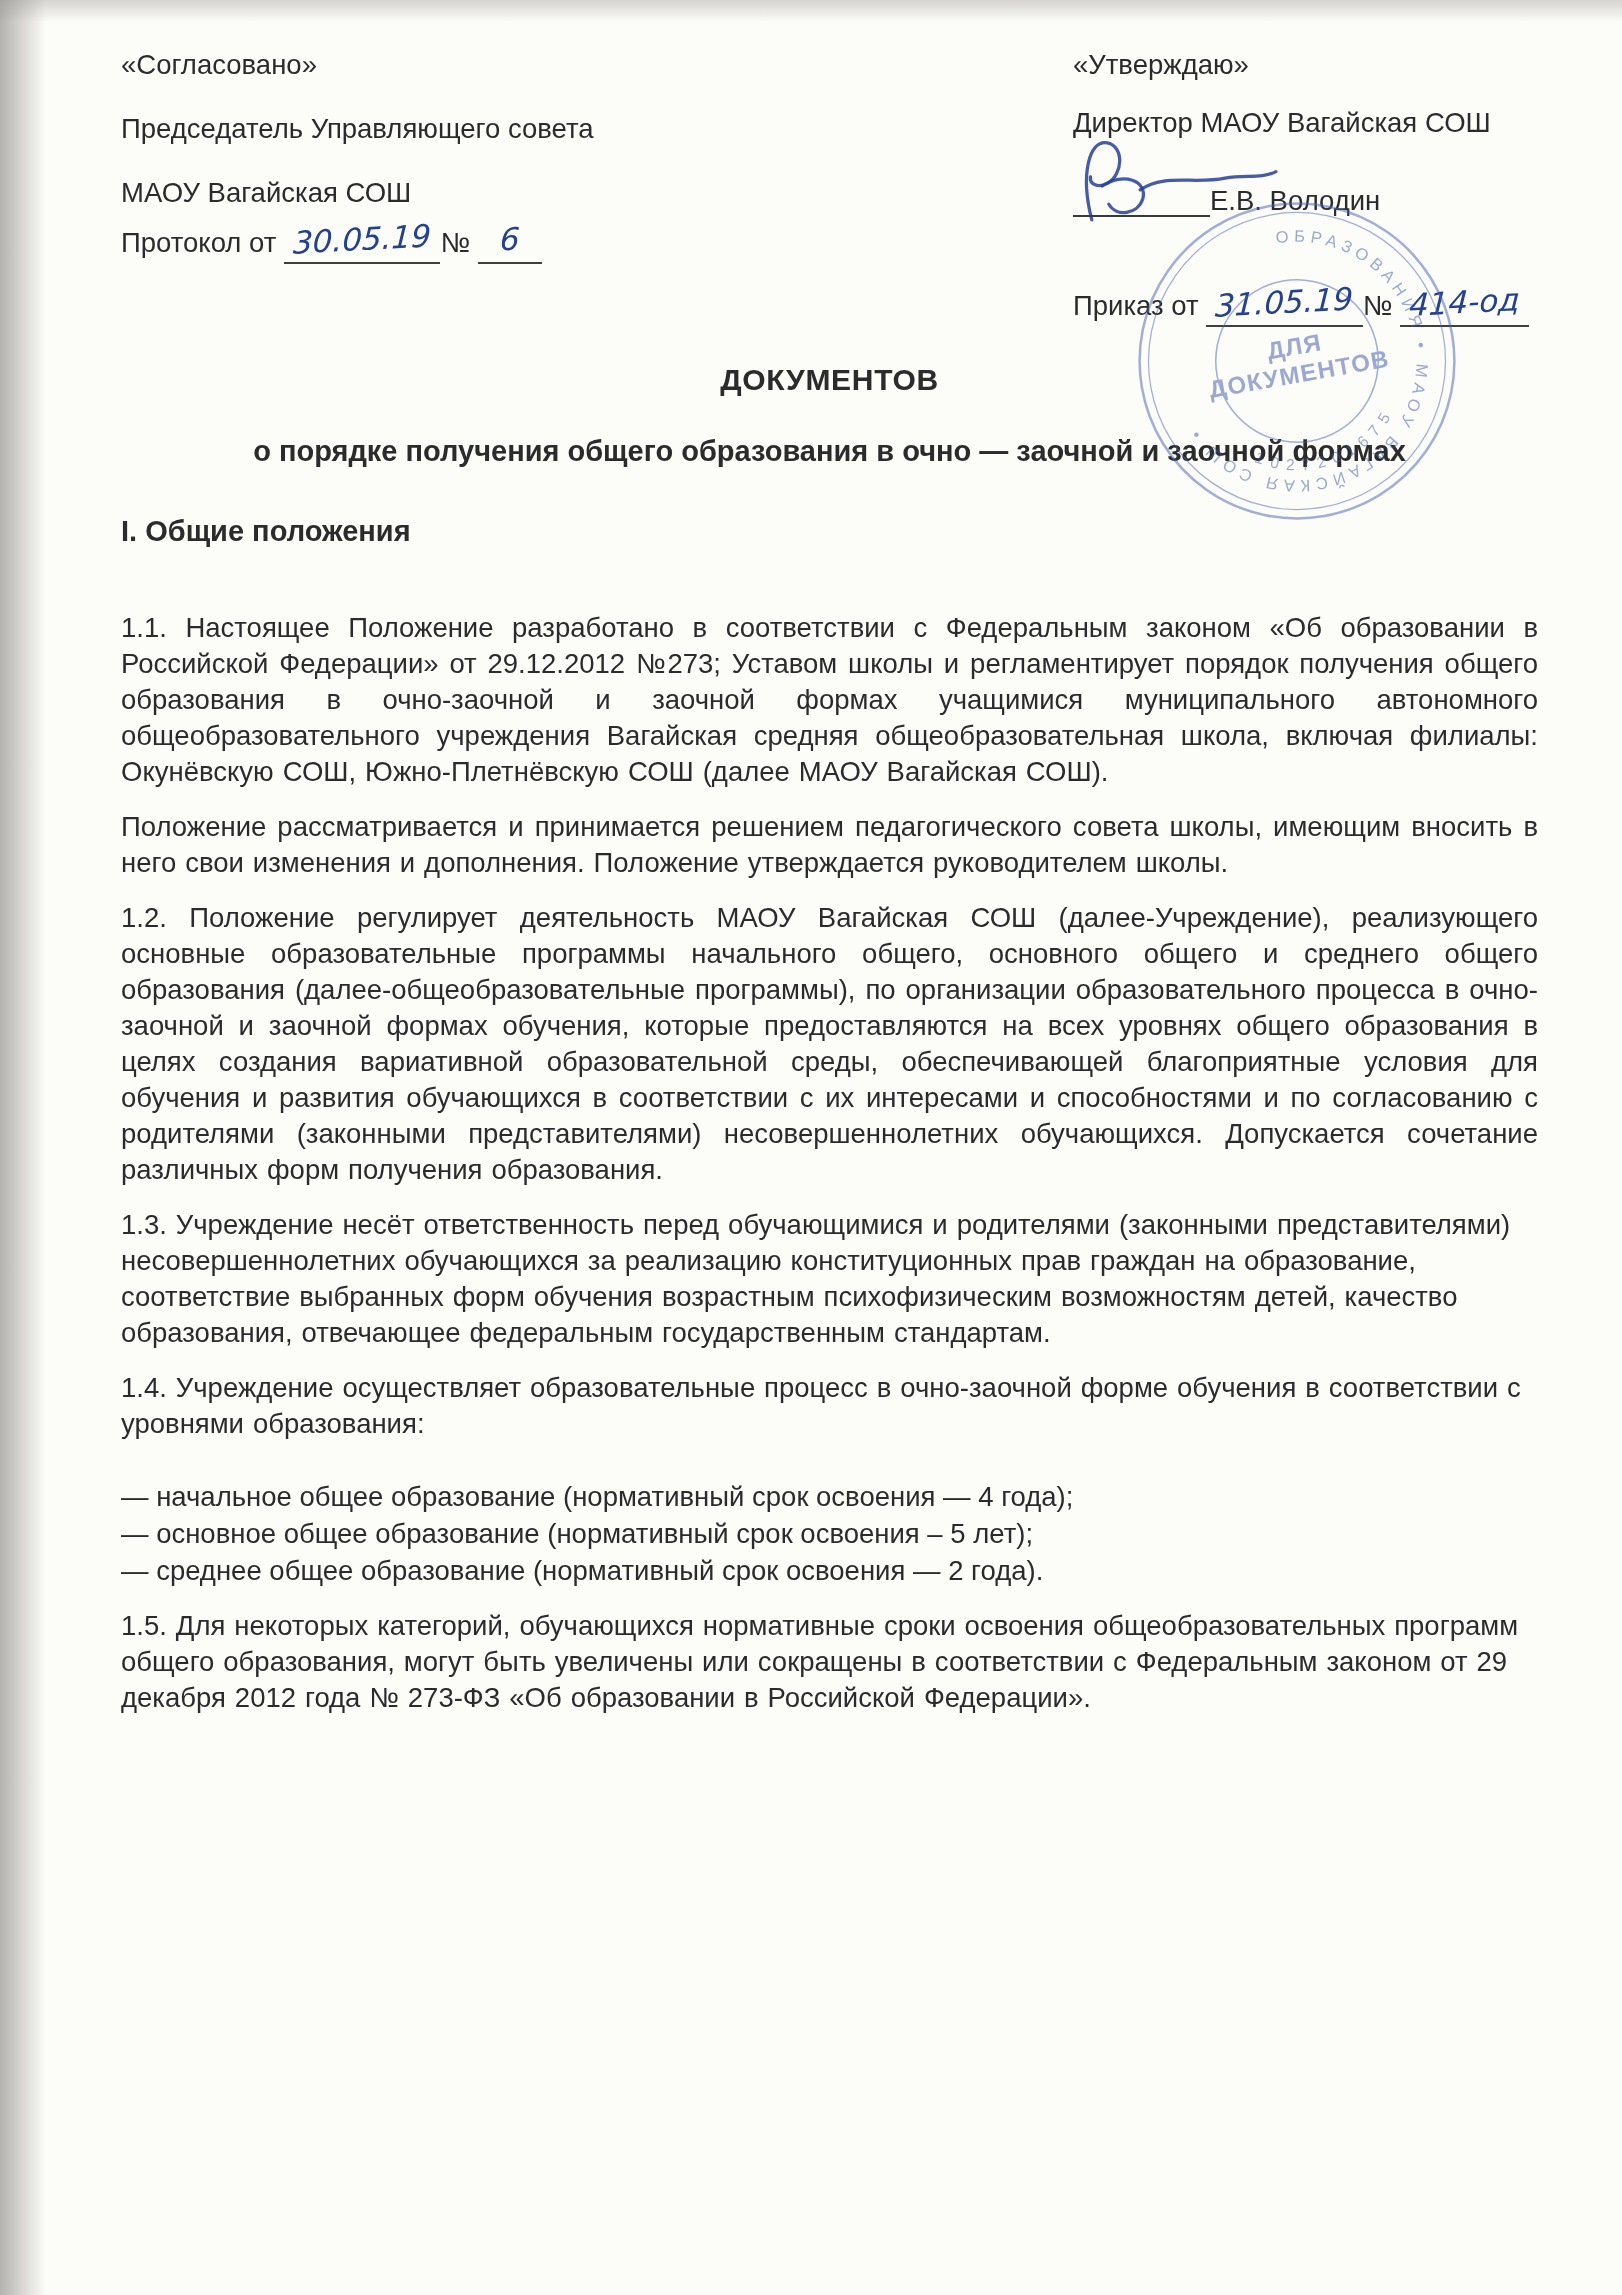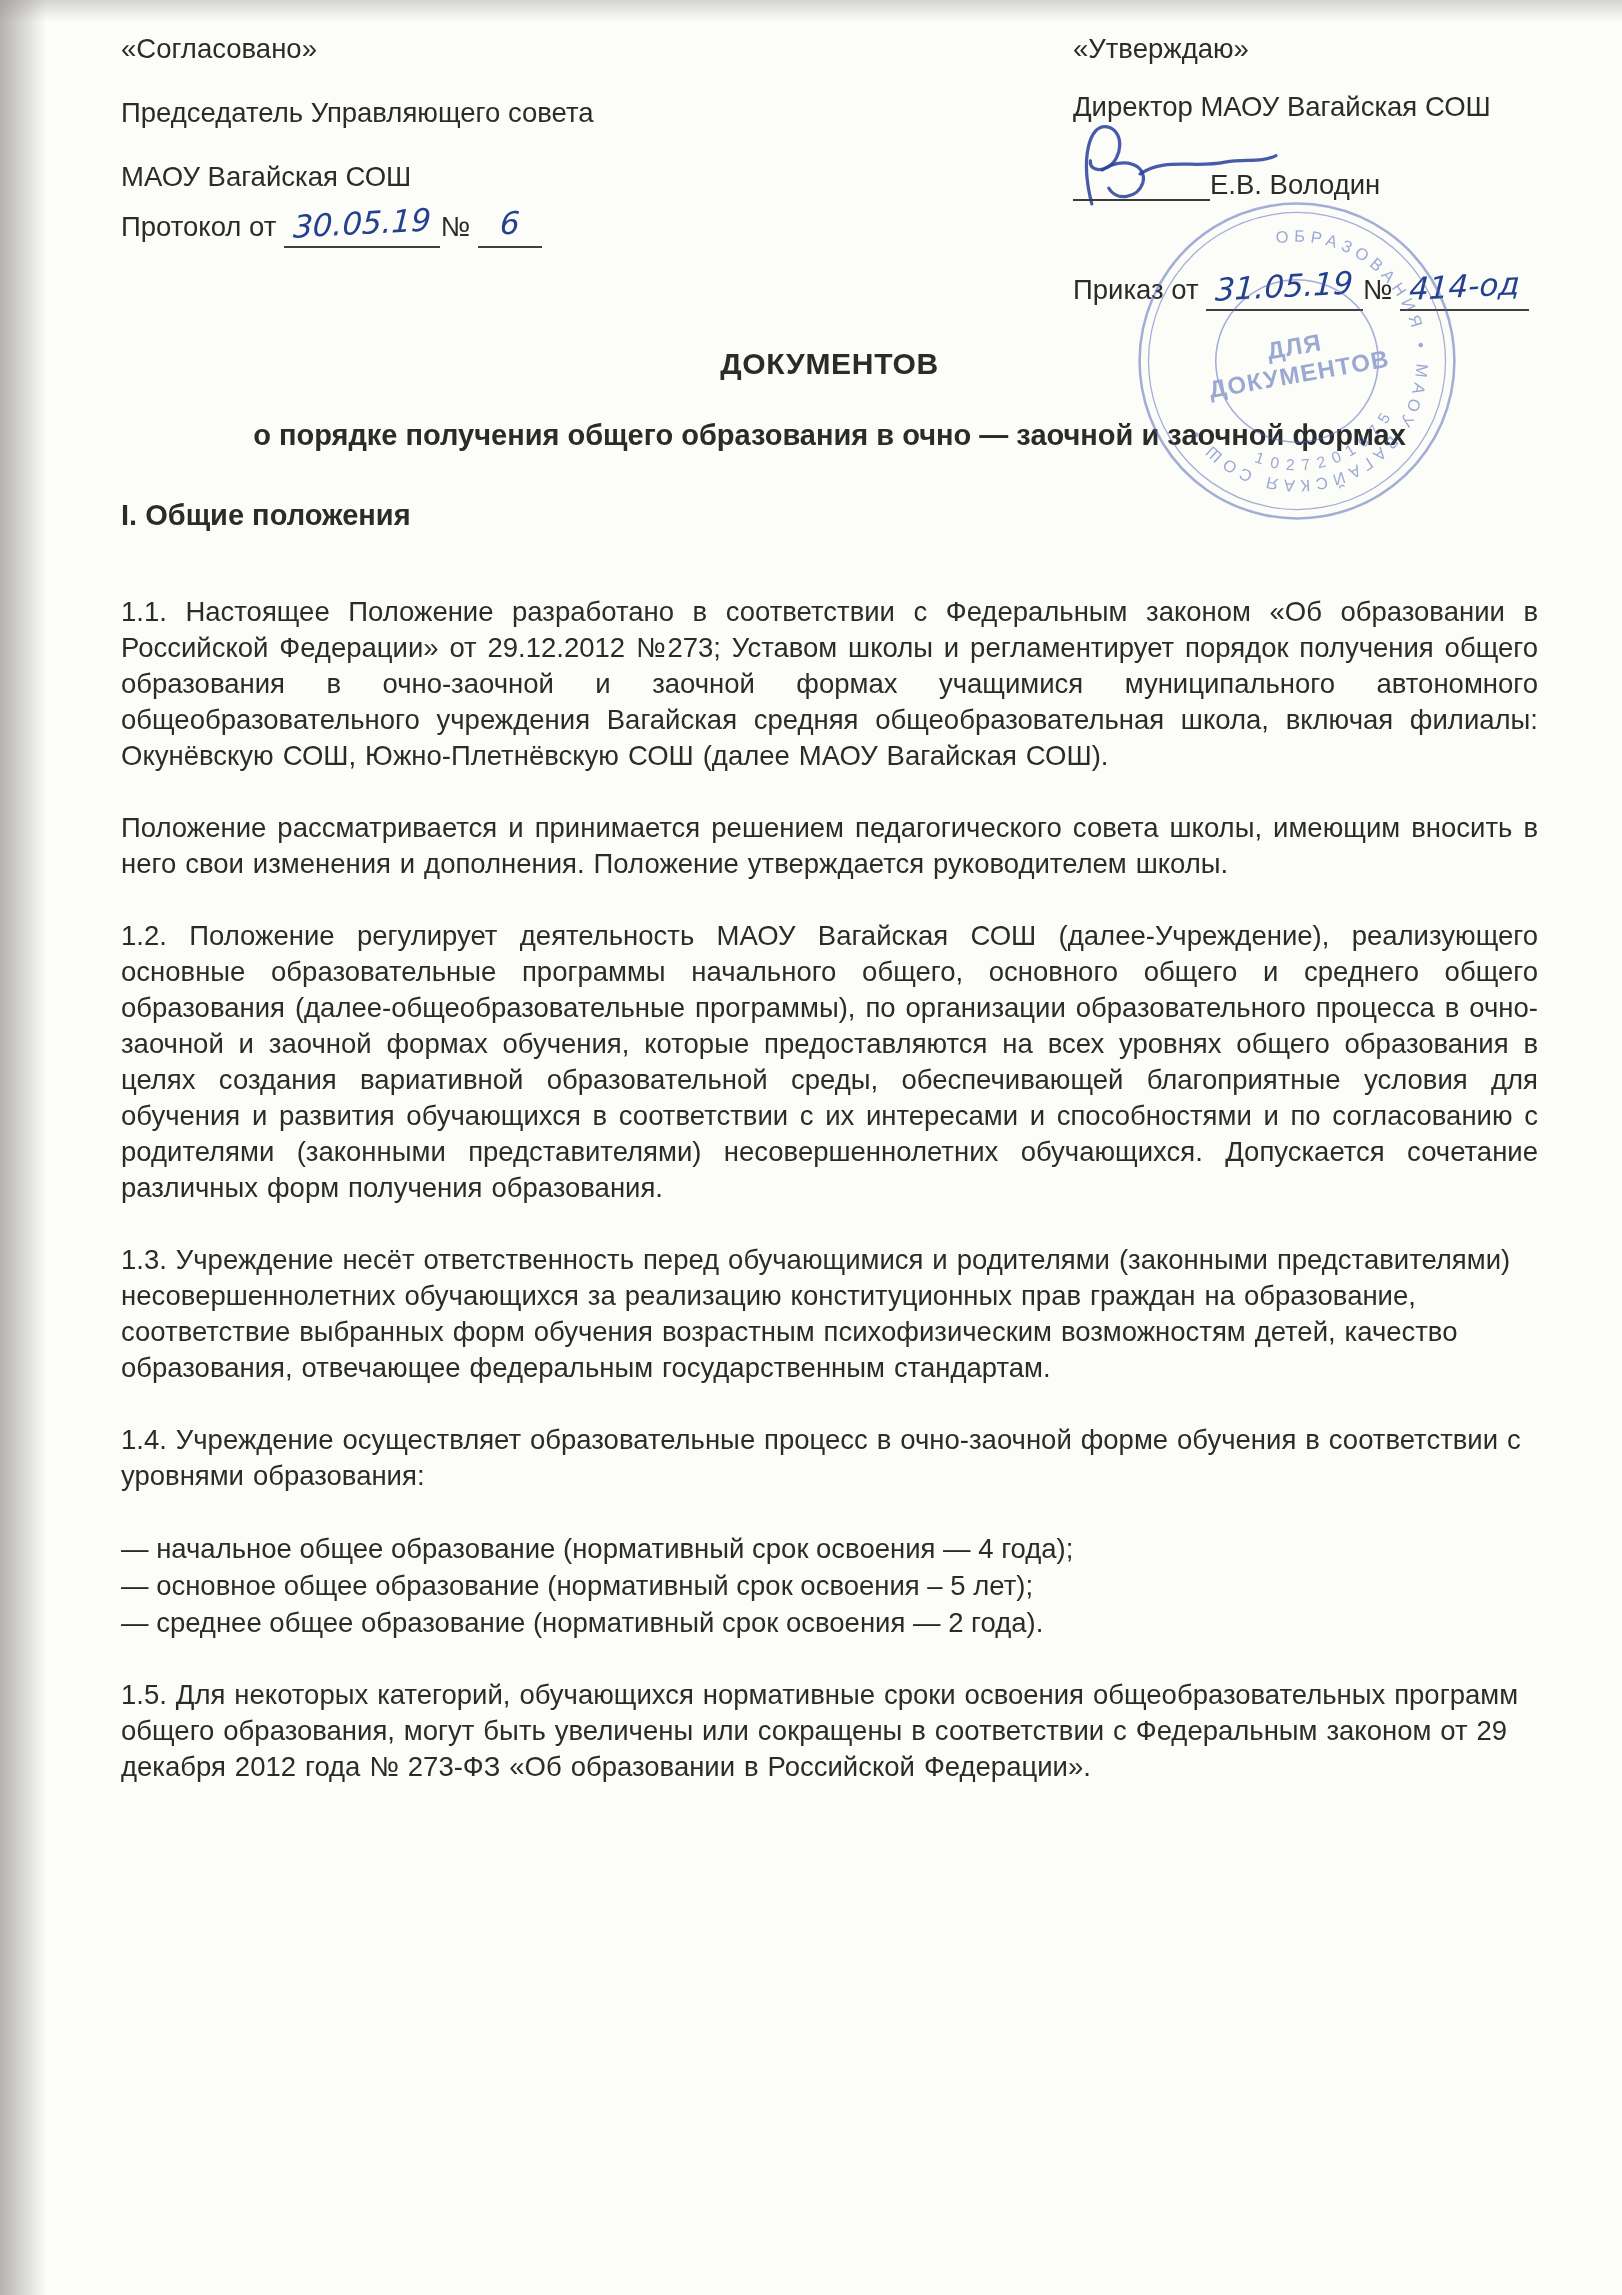--- a/index.html
+++ b/index.html
@@ -20,21 +20,21 @@
     position:absolute; left:0; top:0; bottom:0; width:46px;
     background:linear-gradient(90deg, rgba(120,118,114,0.55), rgba(252,252,249,0));
     pointer-events:none;
   }
   .edge-top {
     position:absolute; left:0; top:0; right:0; height:22px;
     background:linear-gradient(180deg, rgba(140,138,134,0.35), rgba(252,252,249,0));
     pointer-events:none;
   }
   .content {
-    position:absolute; left:121px; top:32px; width:1417px;
+    position:absolute; left:121px; top:48px; width:1417px;
   }
   .header { display:flex; }
   .col-left { width:952px; }
   .col-right { width:465px; position:relative; }
 
   .hline { font-size:27.5px; line-height:33px; }
   .col-left .hline.t1 { margin-bottom:31px; }
   .col-left .hline.t2 { margin-bottom:31px; }
   .col-left .hline.t3 { margin-bottom:13px; }
   .col-right .hline.t1 { margin-bottom:25px; }
@@ -84,21 +84,21 @@
     margin-top:38px;
     text-align:center;
     font-size:29px; font-weight:bold;
   }
   .sec-heading {
     margin-top:47px;
     font-size:29px; font-weight:bold;
   }
   .para {
     font-size:27.5px; line-height:36px;
-    margin-top:36px;
+    margin-top:19px;
     word-spacing:1.3px;
   }
   .para.first { margin-top:62px; }
   .para.just { text-align:justify; }
   .list { margin-top:36px; font-size:27.5px; line-height:37px; }
 
   
   .stamp {
     position:absolute; left:1132px; top:196px;
     width:330px; height:330px;

